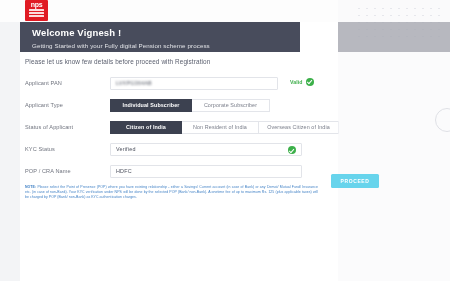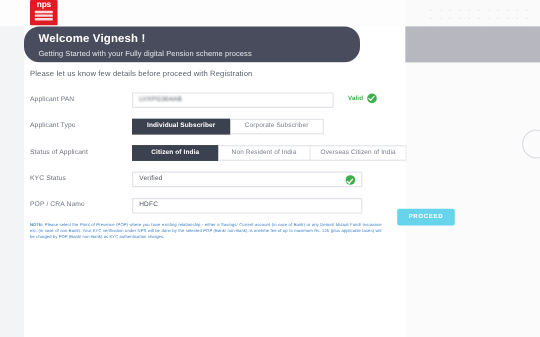--- a/index.html
+++ b/index.html
@@ -67,21 +67,20 @@
     border:1.3px solid #b9bcc8; border-radius:50%;
     opacity:.9;
   }
 
   
   .banner {
     position:absolute; left:20px; top:22px; width:280px; height:30px;
     background:#484c5c;
     padding:5px 0 0 12px;
     z-index:3;
-    border-radius:13px;
   }
   .banner-title {
     color:#ffffff; font-size:9.5px; font-weight:bold;
     letter-spacing:.15px; line-height:11px;
   }
   .banner-sub {
     color:#e3e4e8; font-size:6.2px; font-weight:normal;
     letter-spacing:.1px; margin-top:4px; line-height:8px;
   }
   .banner-extend {

